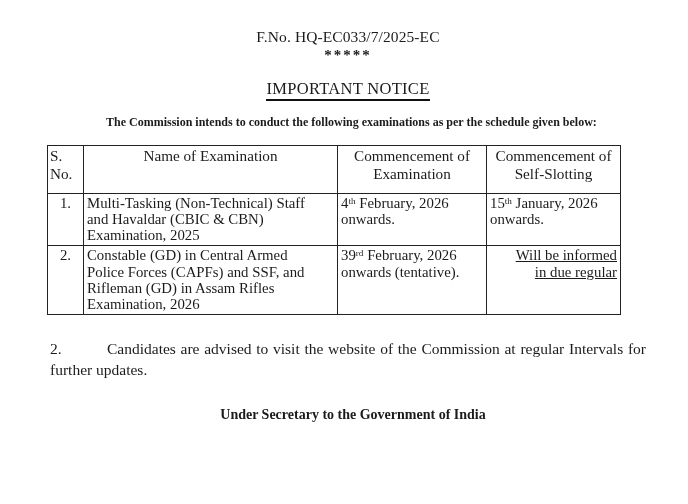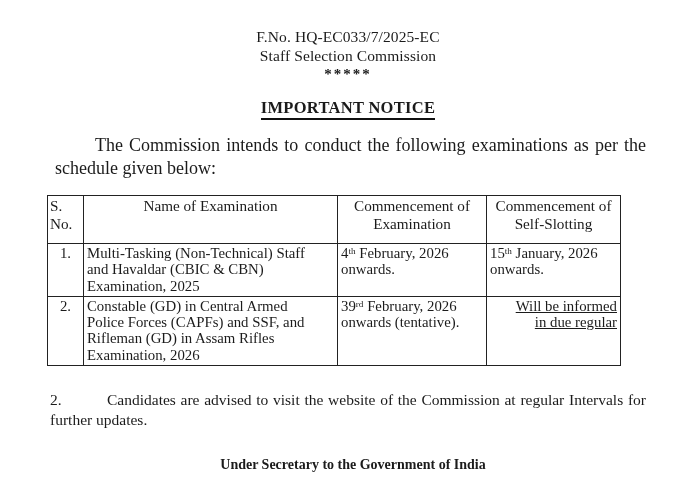--- a/index.html
+++ b/index.html
@@ -34,33 +34,34 @@
     line-height: 1.0;
     margin-top: 1px;
     font-weight: bold;
   }
   .notice-title-wrap {
     text-align: center;
     margin-top: 16px;
     margin-bottom: 16px;
   }
   .notice-title {
-    font-weight: bold;
+    font-weight: normal;
     font-size: 16.5px;
     letter-spacing: 0.3px;
     border-bottom: 2px solid #111;
     padding-bottom: 1px;
   }
   
   .intro {
-    margin: 0 0 14px 5px;
-    font-size: 18px;
+    margin: 0 0 14px 16px;
+    font-size: 12px;
     line-height: 1.31;
     text-align: justify;
     text-indent: 40px;
+    font-weight: bold;
   }
   .advisory {
     margin: 24px 0 0 0;
     font-size: 15.5px;
     line-height: 1.31;
     text-align: justify;
   }
   .pnum {
     display: inline-block;
     width: 57px;
@@ -122,21 +123,20 @@
     line-height: 1.4;
   }
 </style>
 </head>
 <body>
 
 <div class="page">
 
   <div class="doc-head">
     <div>F.No. HQ-EC033/7/2025-EC</div>
-    <div>Staff Selection Commission</div>
     <div class="stars">*****</div>
   </div>
 
   <div class="notice-title-wrap">
     <span class="notice-title">IMPORTANT NOTICE</span>
   </div>
 
   <p class="intro">The Commission intends to conduct the following examinations as per the schedule given below:</p>
 
   <table class="exam-table">

